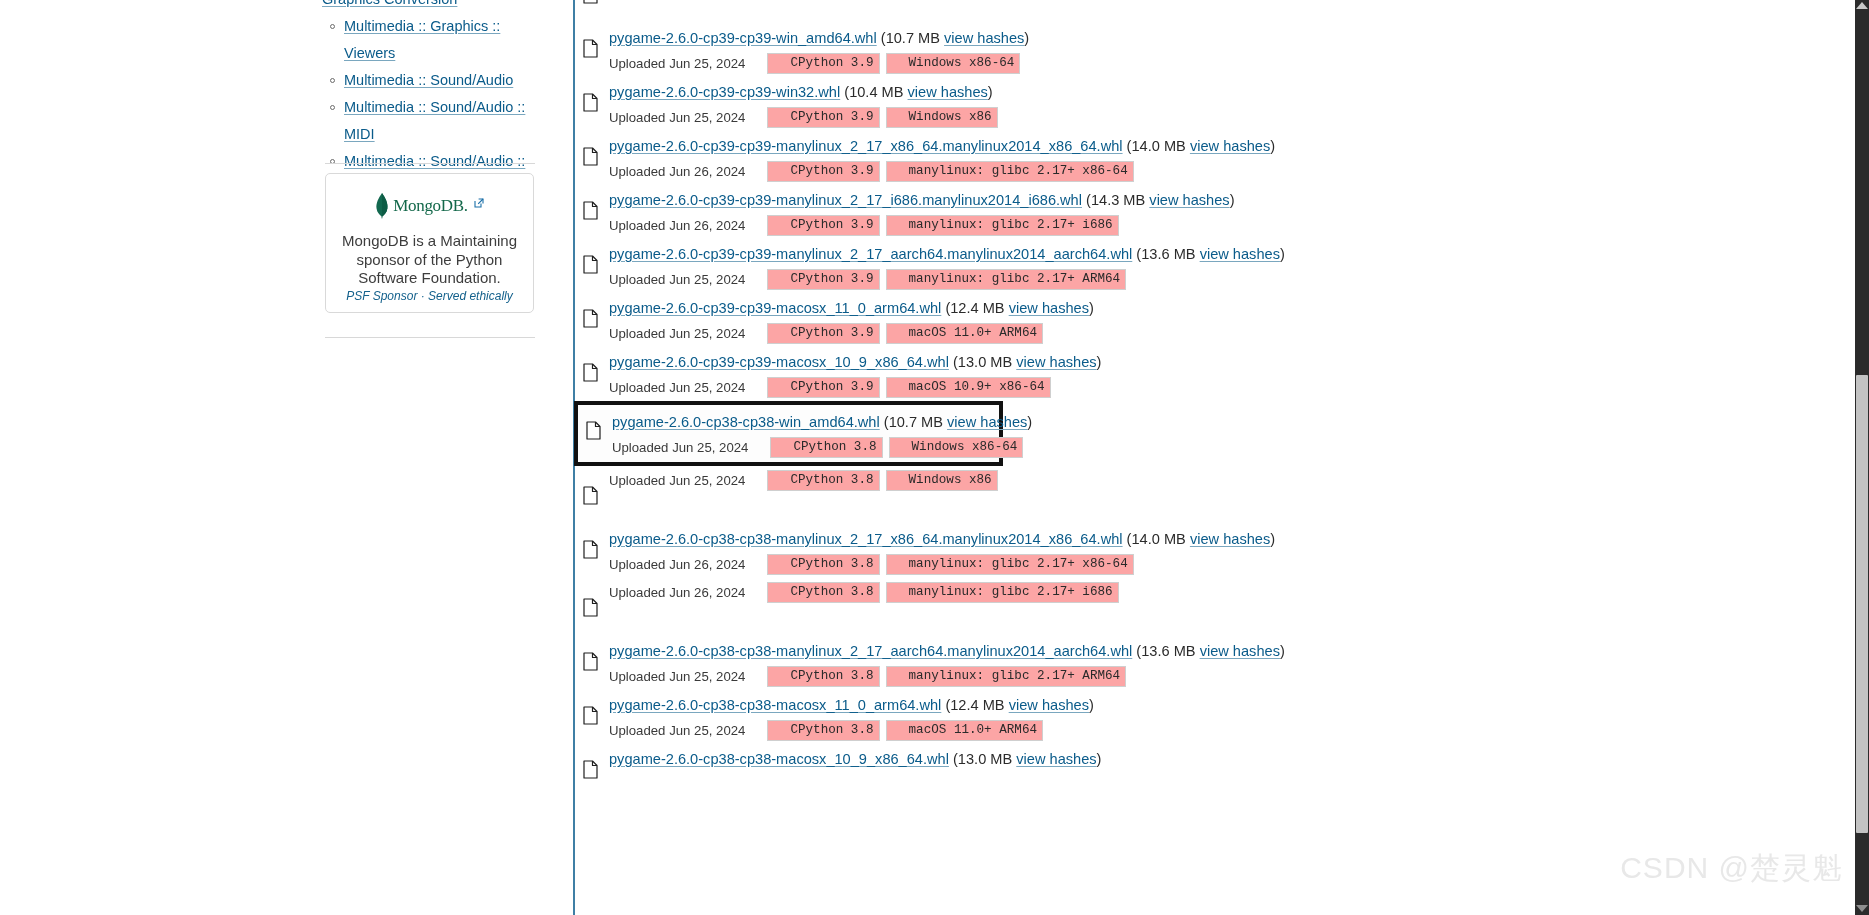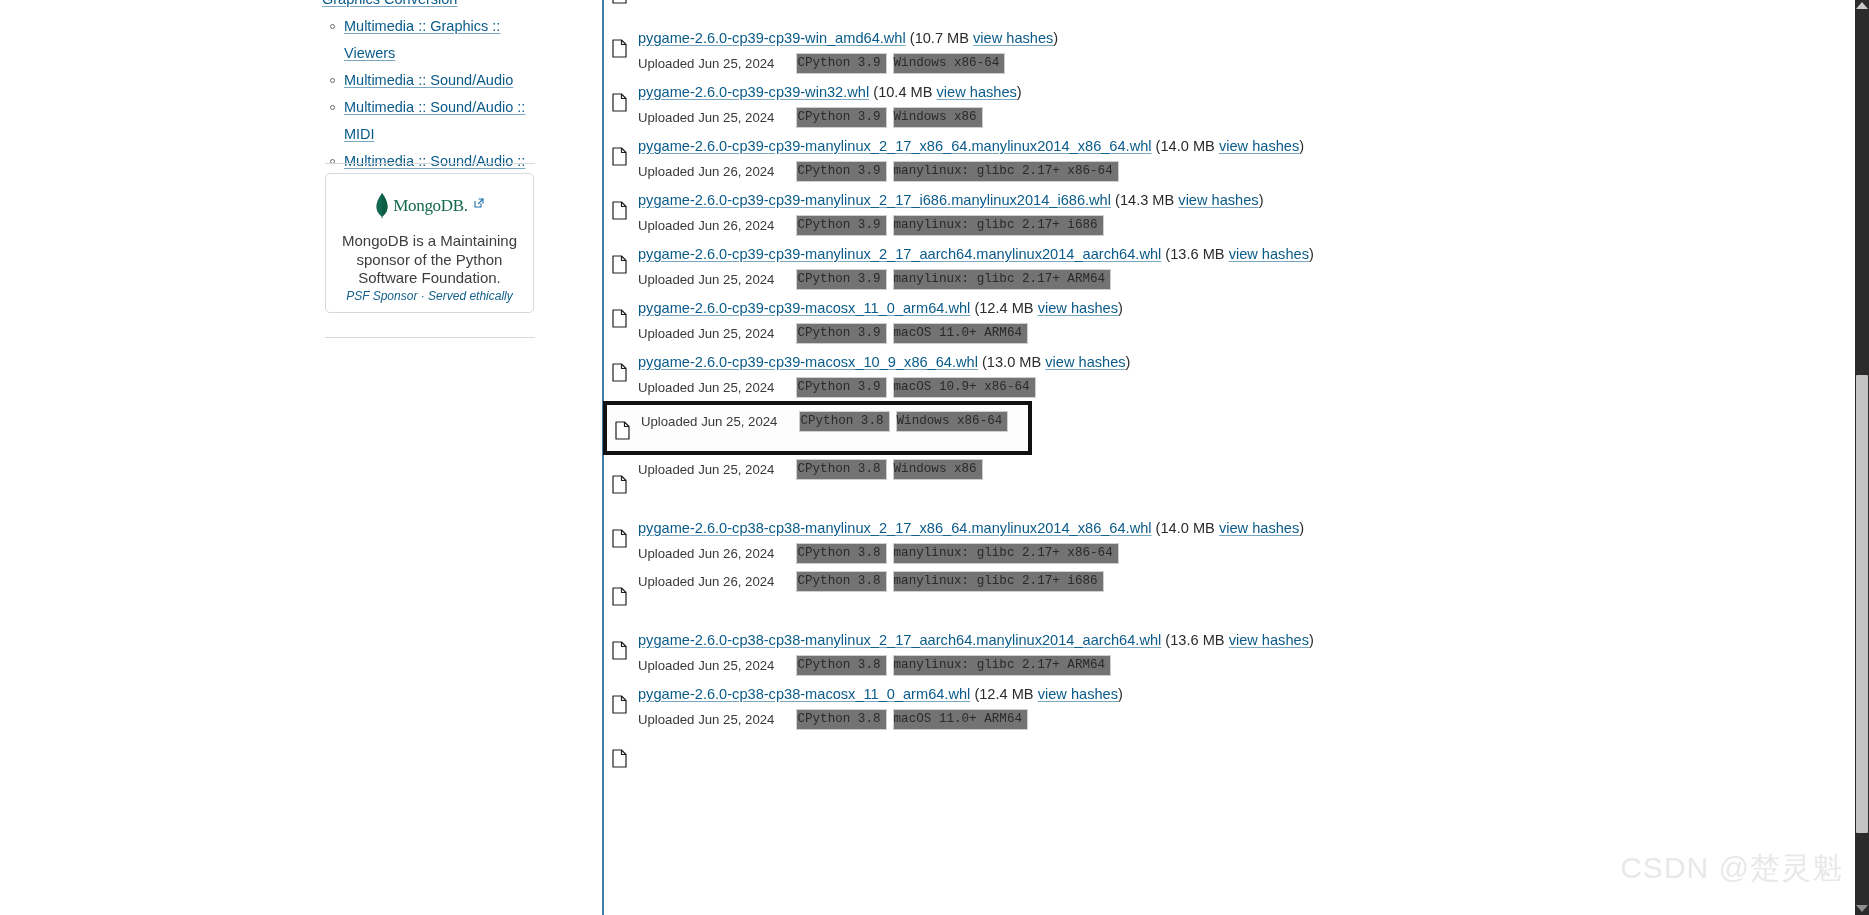--- a/index.html
+++ b/index.html
@@ -132,21 +132,21 @@
     text-align: center;
     font-size: 12px;
     font-style: italic;
     color: #14618c;
     cursor: pointer;
   }
 
   
   #filelist {
     position: absolute;
-    left: 602px;
+    left: 573px;
     top: 0;
     width: 975px;
     height: 915px;
     border-left: 2px solid #3f7fa5;
     box-sizing: border-box;
   }
 
   .file-row {
     position: relative;
     padding-left: 34px;
@@ -195,23 +195,23 @@
   .uploaded {
     margin-right: 22px;
   }
   .tag {
     display: inline-block;
     font-family: "Liberation Mono", monospace;
     font-size: 12.6px;
     line-height: 16px;
     color: #2a2a2a;
     border: 1px solid #cfcfcf;
-    padding: 1px 5px 2px 0;
+    padding: 1px 5px 2px 22px;
     margin-right: 6px;
-    background: #737373;
+    background: #fca5a5;
     white-space: nowrap;
   }
 
   
   .row-clip-top {
     margin-top: -31px;
   }
 
   
   .highlight {
@@ -415,20 +415,21 @@
           <span class="uploaded"><span>Uploaded</span> <span>Jun 25, 2024</span></span>
           <span class="tag">CPython 3.9</span>
           <span class="tag">macOS 10.9+ x86-64</span>
         </div>
       </div>
       <div class="file-row highlight">
         <span class="file-icon"><svg width="15" height="19" viewBox="0 0 15 19">
             <path d="M1 1 L9.5 1 L14 5.5 L14 18 L1 18 Z" fill="#ffffff" stroke="#1f1f1f" stroke-width="1.2" stroke-linejoin="round"></path>
             <path d="M9.5 1 L9.5 5.5 L14 5.5" fill="none" stroke="#1f1f1f" stroke-width="1.2" stroke-linejoin="round"></path>
           </svg></span>
+        <div class="file-title"><a class="fname">pygame-2.6.0-cp38-cp38-win_amd64.whl</a><span class="meta"> (</span><span class="meta">10.7 MB</span><span class="meta"> </span><a class="hashes">view hashes</a><span class="meta">)</span></div>
         <div class="file-sub">
           <span class="uploaded"><span>Uploaded</span> <span>Jun 25, 2024</span></span>
           <span class="tag">CPython 3.8</span>
           <span class="tag">Windows x86-64</span>
         </div>
       </div>
       <div class="file-row">
         <span class="file-icon"><svg width="15" height="19" viewBox="0 0 15 19">
             <path d="M1 1 L9.5 1 L14 5.5 L14 18 L1 18 Z" fill="#ffffff" stroke="#1f1f1f" stroke-width="1.2" stroke-linejoin="round"></path>
             <path d="M9.5 1 L9.5 5.5 L14 5.5" fill="none" stroke="#1f1f1f" stroke-width="1.2" stroke-linejoin="round"></path>
@@ -484,20 +485,21 @@
           <span class="uploaded"><span>Uploaded</span> <span>Jun 25, 2024</span></span>
           <span class="tag">CPython 3.8</span>
           <span class="tag">macOS 11.0+ ARM64</span>
         </div>
       </div>
       <div class="file-row">
         <span class="file-icon"><svg width="15" height="19" viewBox="0 0 15 19">
             <path d="M1 1 L9.5 1 L14 5.5 L14 18 L1 18 Z" fill="#ffffff" stroke="#1f1f1f" stroke-width="1.2" stroke-linejoin="round"></path>
             <path d="M9.5 1 L9.5 5.5 L14 5.5" fill="none" stroke="#1f1f1f" stroke-width="1.2" stroke-linejoin="round"></path>
           </svg></span>
+        <div class="file-title"><a class="fname">pygame-2.6.0-cp38-cp38-macosx_10_9_x86_64.whl</a><span class="meta"> (</span><span class="meta">13.0 MB</span><span class="meta"> </span><a class="hashes">view hashes</a><span class="meta">)</span></div>
       </div>
     </div>
 
   <div id="scrollbar">
     <div id="scroll-up-arrow"></div>
     <div id="scroll-thumb"></div>
     <div id="scroll-down-arrow"></div>
   </div>
 
   <div id="watermark">CSDN @楚灵魁</div>

